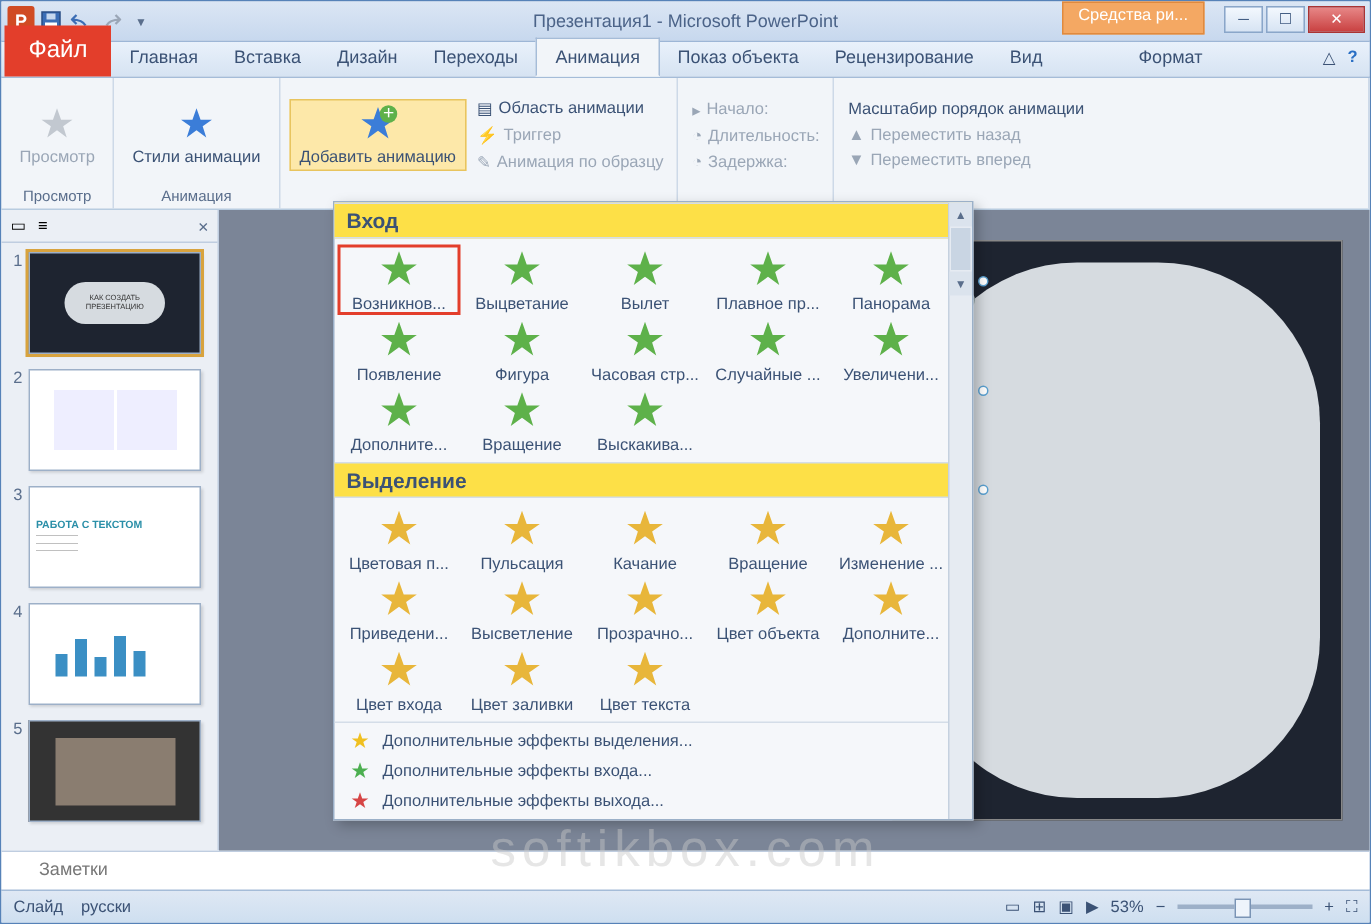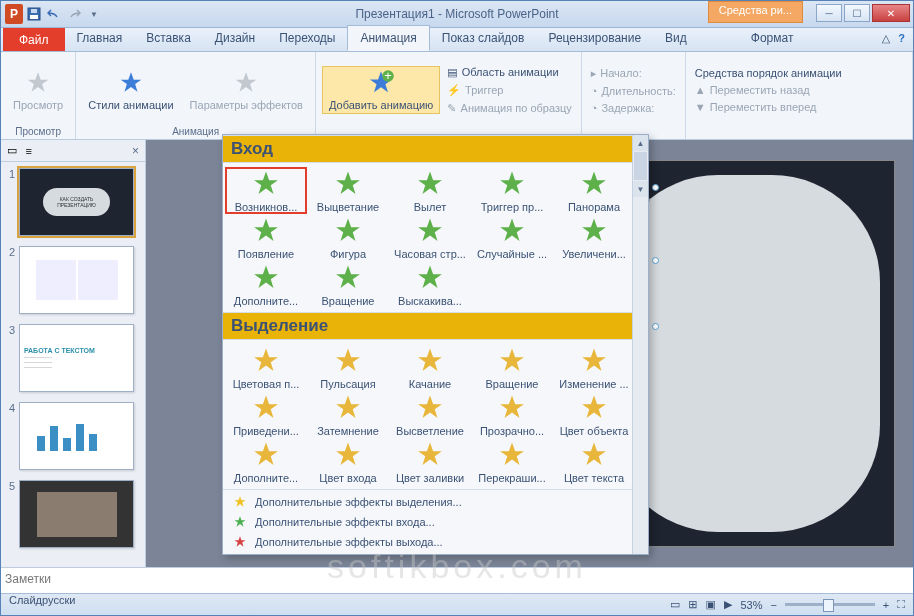--- a/index.html
+++ b/index.html
@@ -12,21 +12,21 @@
 .qat-ico { width:18px; height:18px; display:flex; align-items:center; justify-content:center; }
 .pp-logo { width:20px; height:20px; background:#d04b23; border-radius:2px; color:#fff; font-weight:bold; display:flex; align-items:center; justify-content:center; font-size:12px; }
 .title-center { position:absolute; left:50%; transform:translateX(-50%); font-size:12px; color:#4b6388; }
 .ctx-tab { position:absolute; right:110px; top:0; background:#f4a863; color:#fff; padding:2px 10px; height:22px; border:1px solid #e08a3e; }
 .win-ctrls { position:absolute; right:3px; top:3px; display:flex; gap:2px; }
 .win-btn { width:26px; height:18px; border:1px solid #8aa6c9; background:linear-gradient(#f3f8fe,#d7e4f3); display:flex; align-items:center; justify-content:center; font-size:10px; color:#435e84; }
 .win-btn.close { width:38px; background:linear-gradient(#e78787,#c94141); color:#fff; border-color:#a33; }
 
 
 .tabs { height:24px; background:linear-gradient(#e9f1fb,#d6e3f2); display:flex; align-items:flex-end; border-bottom:1px solid #a5bcd8; padding-left:2px; position:relative; }
-.file-tab { background:#e33e2b; color:#fff; padding:4px 16px; font-size:12px; height:23px; display:flex; align-items:center; }
+.file-tab { background:#e33e2b; color:#fff; padding:4px 16px; font-size:16px; height:34px; display:flex; align-items:center; }
 .tab { padding:4px 12px; font-size:12px; color:#3b5275; cursor:pointer; height:26px; display:flex; align-items:center; }
 .tab.active { background:#f2f5f9; border:1px solid #a5bcd8; border-bottom:1px solid #f2f5f9; }
 .help-ico { position:absolute; right:8px; top:4px; display:flex; gap:8px; color:#3b5275; }
 
 
 .ribbon { height:88px; background:#f2f5f9; border-bottom:1px solid #b8cce0; display:flex; }
 .rgroup { border-right:1px solid #cdd9e8; padding:3px 6px 1px 6px; display:flex; flex-direction:column; justify-content:space-between; }
 .rgroup-body { display:flex; align-items:center; gap:4px; flex:1; }
 .rgroup-label { text-align:center; font-size:10px; color:#5a6e8c; padding:1px 0; }
 .big-btn { display:flex; flex-direction:column; align-items:center; justify-content:center; gap:2px; padding:2px 6px; min-width:52px; color:#3b5275; }
@@ -49,31 +49,31 @@
 .thumb.sel { outline:2px solid #d8a33e; }
 
 .editor { flex:1; position:relative; background:#7b8597; }
 .slide-canvas { position:absolute; right:18px; top:20px; bottom:20px; width:300px; background:#1e2430; border:1px solid #888; }
 .slide-canvas .frame { position:absolute; inset:14px; background:#d6dbe0; border-radius:40% 40% 40% 40% / 30% 30% 30% 30%; }
 .ani-badge { position:absolute; left:4px; top:4px; width:16px; height:14px; background:#fff; border:1px solid #999; font-size:9px; display:flex; align-items:center; justify-content:center; }
 .speaker { position:absolute; left:40px; top:30px; width:18px; height:18px; color:#888; }
 .sel-handles { position:absolute; left:32px; top:26px; width:28px; height:140px; }
 .sel-handles .h { position:absolute; width:7px; height:7px; background:#fff; border:1px solid #5aa0d0; border-radius:50%; }
 
-.notes { height:26px; background:#fff; border-top:1px solid #bfcde0; padding:4px 4px; color:#777; font-size:12px; }
-
-
-.status { height:22px; background:linear-gradient(#dfe8f4,#cedff0); border-top:1px solid #a5bcd8; display:flex; padding:0 8px; font-size:11px; color:#3b5275; }
+.notes { height:26px; background:#fff; border-top:1px solid #bfcde0; padding:4px 25px; color:#777; font-size:12px; }
+
+
+.status { height:22px; background:linear-gradient(#dfe8f4,#cedff0); border-top:1px solid #a5bcd8; display:flex; align-items:center; padding:0 8px; font-size:11px; color:#3b5275; gap:12px; }
 .status .right { margin-left:auto; display:flex; align-items:center; gap:8px; }
 .zoom-slider { width:90px; height:3px; background:#9db0c8; position:relative; }
 .zoom-slider::before { content:''; position:absolute; left:38px; top:-4px; width:9px; height:11px; background:#eef4fb; border:1px solid #7a94b5; }
 
 
 .anim-gallery { position:absolute; left:222px; top:134px; width:427px; background:#f5f7fa; border:1px solid #9bb0c8; box-shadow:3px 3px 8px rgba(0,0,0,.25); z-index:50; }
-.gal-section-hdr { background:#eab308; padding:3px 8px; font-weight:bold; font-size:17px; color:#3b5275; border-bottom:1px solid #d4dde8; border-top:1px solid #d4dde8; }
+.gal-section-hdr { background:#fde047; padding:3px 8px; font-weight:bold; font-size:14px; color:#3b5275; border-bottom:1px solid #d4dde8; border-top:1px solid #d4dde8; }
 .gal-grid { display:flex; flex-wrap:wrap; padding:4px 2px; }
 .gal-item { width:82px; height:47px; display:flex; flex-direction:column; align-items:center; justify-content:center; gap:2px; font-size:10px; color:#3b5275; }
 .gal-item.highlight { border:2px solid #e33e2b; }
 .gal-item .star { width:30px; height:30px; display:flex; align-items:center; justify-content:center; }
 .gal-footer { border-top:1px solid #d4dde8; padding:2px 0; }
 .gal-foot-item { display:flex; align-items:center; gap:8px; padding:3px 10px; font-size:11px; color:#3b5275; }
 .gal-scroll { position:absolute; right:0; top:0; bottom:0; width:16px; background:#e6ebf2; border-left:1px solid #c5d1df; }
 .gal-scroll .up,.gal-scroll .dn { height:16px; background:#dbe3ed; display:flex; align-items:center; justify-content:center; font-size:8px; color:#5a6e8c; }
 .gal-scroll .thumb-s { height:28px; background:#c9d5e3; margin:1px; }
 
@@ -118,21 +118,21 @@
     </div>
   </div>
 
   <div class="tabs">
     <div class="file-tab">Файл</div>
     <div class="tab">Главная</div>
     <div class="tab">Вставка</div>
     <div class="tab">Дизайн</div>
     <div class="tab">Переходы</div>
     <div class="tab active">Анимация</div>
-    <div class="tab">Показ слайдов</div>
+    <div class="tab">Показ объекта</div>
     <div class="tab">Рецензирование</div>
     <div class="tab">Вид</div>
     <div class="tab" style="margin-left:40px">Формат</div>
     <div class="help-ico">
       <span>△</span>
       <span style="color:#2a6fc4;font-weight:bold">?</span>
     </div>
   </div>
 
   <div class="ribbon">
@@ -151,28 +151,20 @@
     </div>
     <div class="rgroup">
       <div class="rgroup-body">
         <div class="big-btn">
           <div class="ico">
               <svg width="26" height="26" viewBox="0 0 24 24">
                 <path d="M12 2l2.5 7h7l-5.7 4 2.2 7-6-4.4-6 4.4 2.2-7-5.7-4h7z" fill="#3b7dd8"></path>
               </svg>
             </div>
           <span style="text-align:center">Стили анимации</span>
-        </div>
-        <div class="big-btn disabled">
-          <div class="ico">
-              <svg width="26" height="26" viewBox="0 0 24 24">
-                <path d="M12 2l2.5 7h7l-5.7 4 2.2 7-6-4.4-6 4.4 2.2-7-5.7-4h7z" fill="#c2c8d0"></path>
-              </svg>
-            </div>
-          <span style="text-align:center">Параметры эффектов</span>
         </div>
       </div>
       <div class="rgroup-label">Анимация</div>
     </div>
     <div class="rgroup">
       <div class="rgroup-body">
         <div class="big-btn highlight">
           <div class="ico">
               <svg width="28" height="28" viewBox="0 0 24 24">
                 <path d="M12 2l2.5 7h7l-5.7 4 2.2 7-6-4.4-6 4.4 2.2-7-5.7-4h7z" fill="#3b7dd8"></path>
@@ -214,21 +206,21 @@
               <span>◔</span>
               <span>Задержка:</span>
             </div>
         </div>
       </div>
       <div class="rgroup-label">&nbsp;</div>
     </div>
     <div class="rgroup" style="flex:1">
       <div class="rgroup-body">
         <div class="small-row">
-          <div class="small-item">Средства порядок анимации</div>
+          <div class="small-item">Масштабир порядок анимации</div>
           <div class="small-item disabled">
               <span>▲</span>
               <span>Переместить назад</span>
             </div>
           <div class="small-item disabled">
               <span>▼</span>
               <span>Переместить вперед</span>
             </div>
         </div>
       </div>
@@ -354,21 +346,21 @@
           </svg>
         </div>
         <span>Вылет</span>
       </div>
       <div class="gal-item">
         <div class="star">
           <svg width="30" height="30" viewBox="0 0 24 24">
             <path d="M12 2l2.5 7h7l-5.7 4 2.2 7-6-4.4-6 4.4 2.2-7-5.7-4h7z" fill="#5eb14a"></path>
           </svg>
         </div>
-        <span>Триггер пр...</span>
+        <span>Плавное пр...</span>
       </div>
       <div class="gal-item">
         <div class="star">
           <svg width="30" height="30" viewBox="0 0 24 24">
             <path d="M12 2l2.5 7h7l-5.7 4 2.2 7-6-4.4-6 4.4 2.2-7-5.7-4h7z" fill="#5eb14a"></path>
           </svg>
         </div>
         <span>Панорама</span>
       </div>
       <div class="gal-item">
@@ -485,28 +477,20 @@
           </svg>
         </div>
         <span>Приведени...</span>
       </div>
       <div class="gal-item">
         <div class="star">
           <svg width="30" height="30" viewBox="0 0 24 24">
             <path d="M12 2l2.5 7h7l-5.7 4 2.2 7-6-4.4-6 4.4 2.2-7-5.7-4h7z" fill="#e8b63a"></path>
           </svg>
         </div>
-        <span>Затемнение</span>
-      </div>
-      <div class="gal-item">
-        <div class="star">
-          <svg width="30" height="30" viewBox="0 0 24 24">
-            <path d="M12 2l2.5 7h7l-5.7 4 2.2 7-6-4.4-6 4.4 2.2-7-5.7-4h7z" fill="#e8b63a"></path>
-          </svg>
-        </div>
         <span>Высветление</span>
       </div>
       <div class="gal-item">
         <div class="star">
           <svg width="30" height="30" viewBox="0 0 24 24">
             <path d="M12 2l2.5 7h7l-5.7 4 2.2 7-6-4.4-6 4.4 2.2-7-5.7-4h7z" fill="#e8b63a"></path>
           </svg>
         </div>
         <span>Прозрачно...</span>
       </div>
@@ -534,28 +518,20 @@
         </div>
         <span>Цвет входа</span>
       </div>
       <div class="gal-item">
         <div class="star">
           <svg width="30" height="30" viewBox="0 0 24 24">
             <path d="M12 2l2.5 7h7l-5.7 4 2.2 7-6-4.4-6 4.4 2.2-7-5.7-4h7z" fill="#e8b63a"></path>
           </svg>
         </div>
         <span>Цвет заливки</span>
-      </div>
-      <div class="gal-item">
-        <div class="star">
-          <svg width="30" height="30" viewBox="0 0 24 24">
-            <path d="M12 2l2.5 7h7l-5.7 4 2.2 7-6-4.4-6 4.4 2.2-7-5.7-4h7z" fill="#e8b63a"></path>
-          </svg>
-        </div>
-        <span>Перекраши...</span>
       </div>
       <div class="gal-item">
         <div class="star">
           <svg width="30" height="30" viewBox="0 0 24 24">
             <path d="M12 2l2.5 7h7l-5.7 4 2.2 7-6-4.4-6 4.4 2.2-7-5.7-4h7z" fill="#e8b63a"></path>
           </svg>
         </div>
         <span>Цвет текста</span>
       </div>
     </div>

